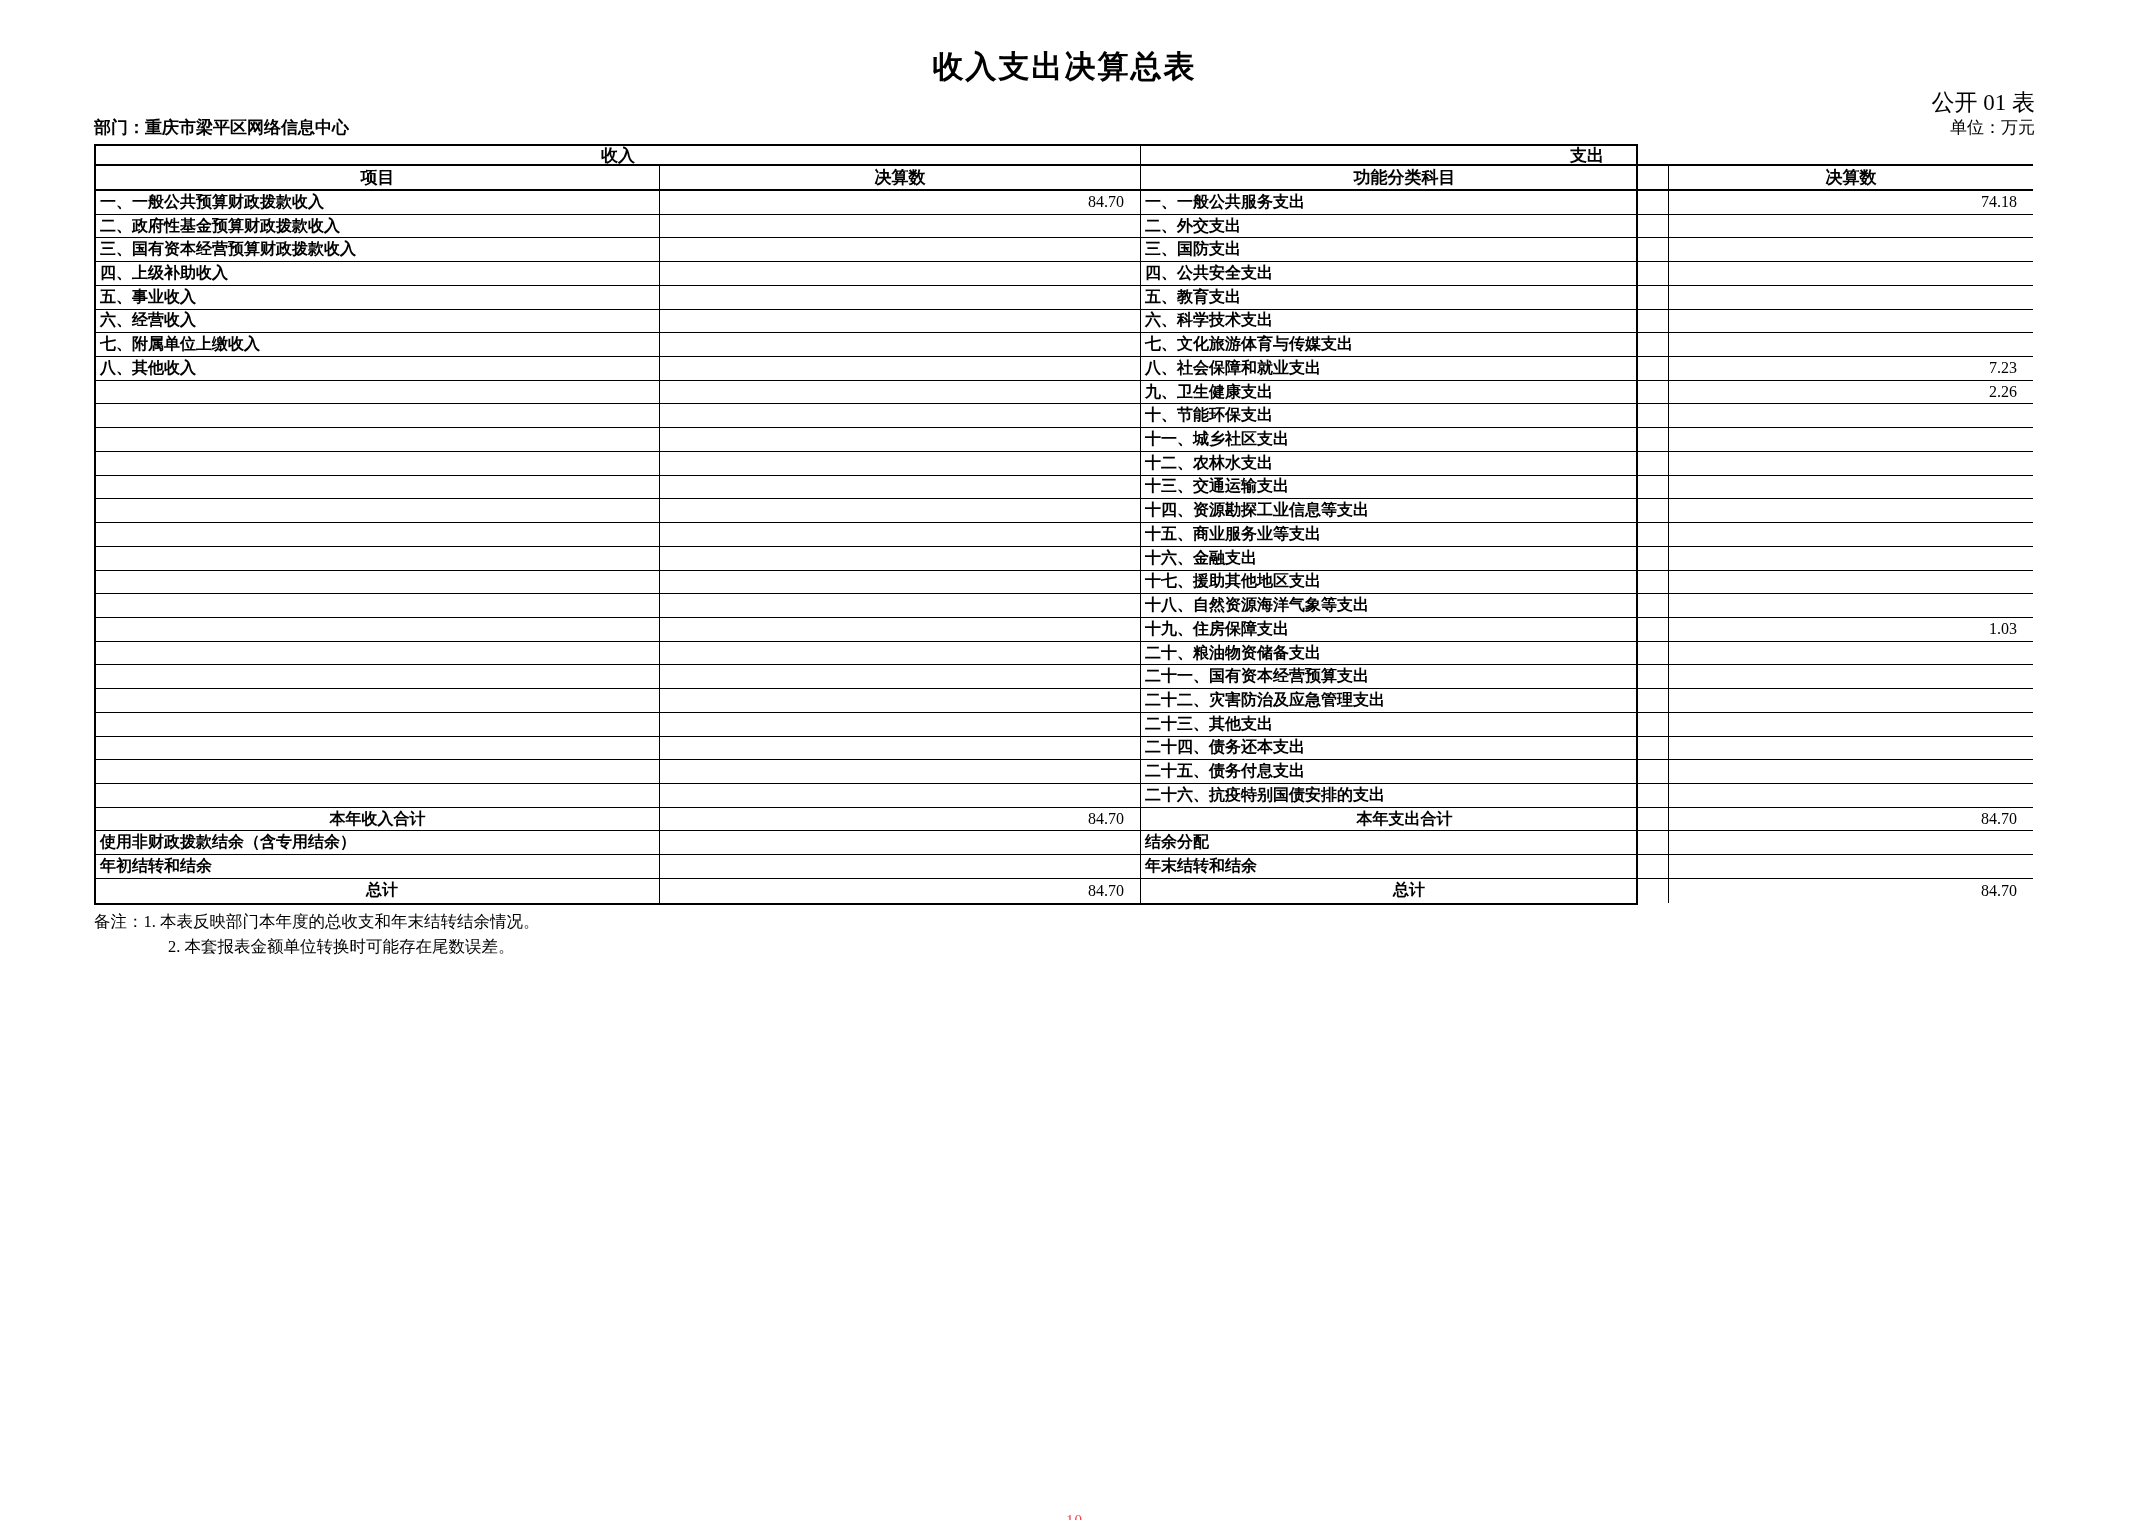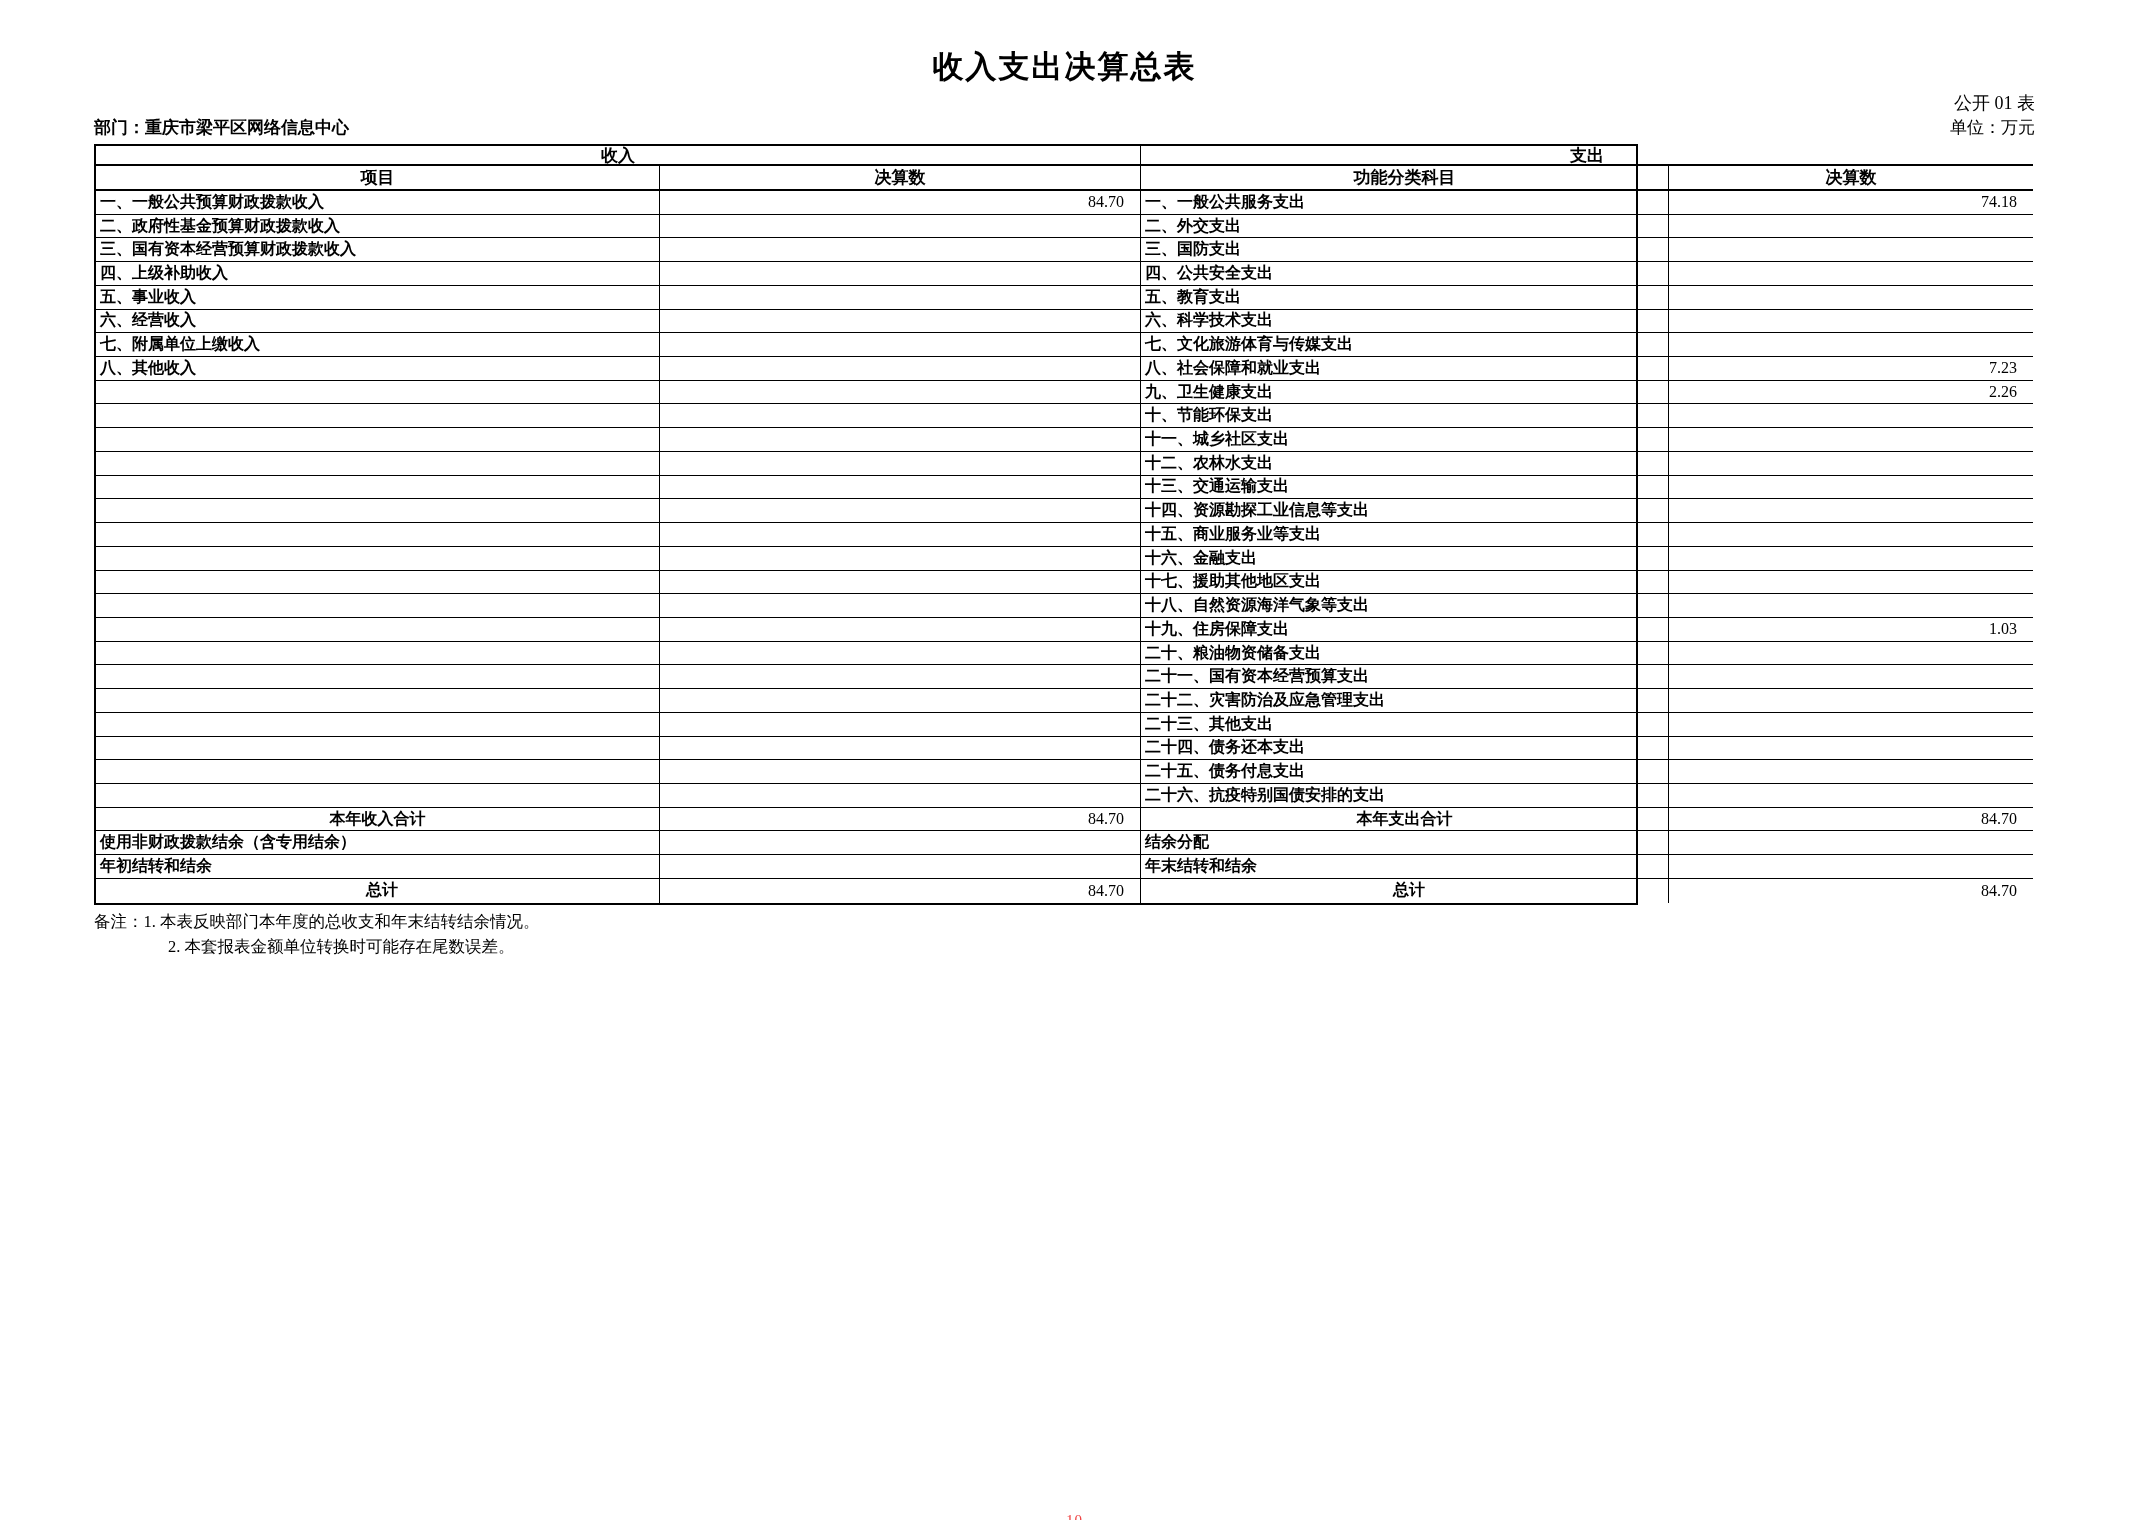--- a/index.html
+++ b/index.html
@@ -16,21 +16,21 @@
   .title {
     text-align: center;
     font-size: 31px;
     font-weight: bold;
     letter-spacing: 2px;
     padding-top: 48px;
     line-height: 38px;
   }
   .doc-label-row {
     text-align: right;
-    font-size: 18px;
+    font-size: 23px;
     line-height: 22px;
     margin-top: 6px;
   }
   .meta-row {
     display: flex;
     justify-content: space-between;
     font-size: 17px;
     line-height: 24px;
     margin-top: 2px;
   }

